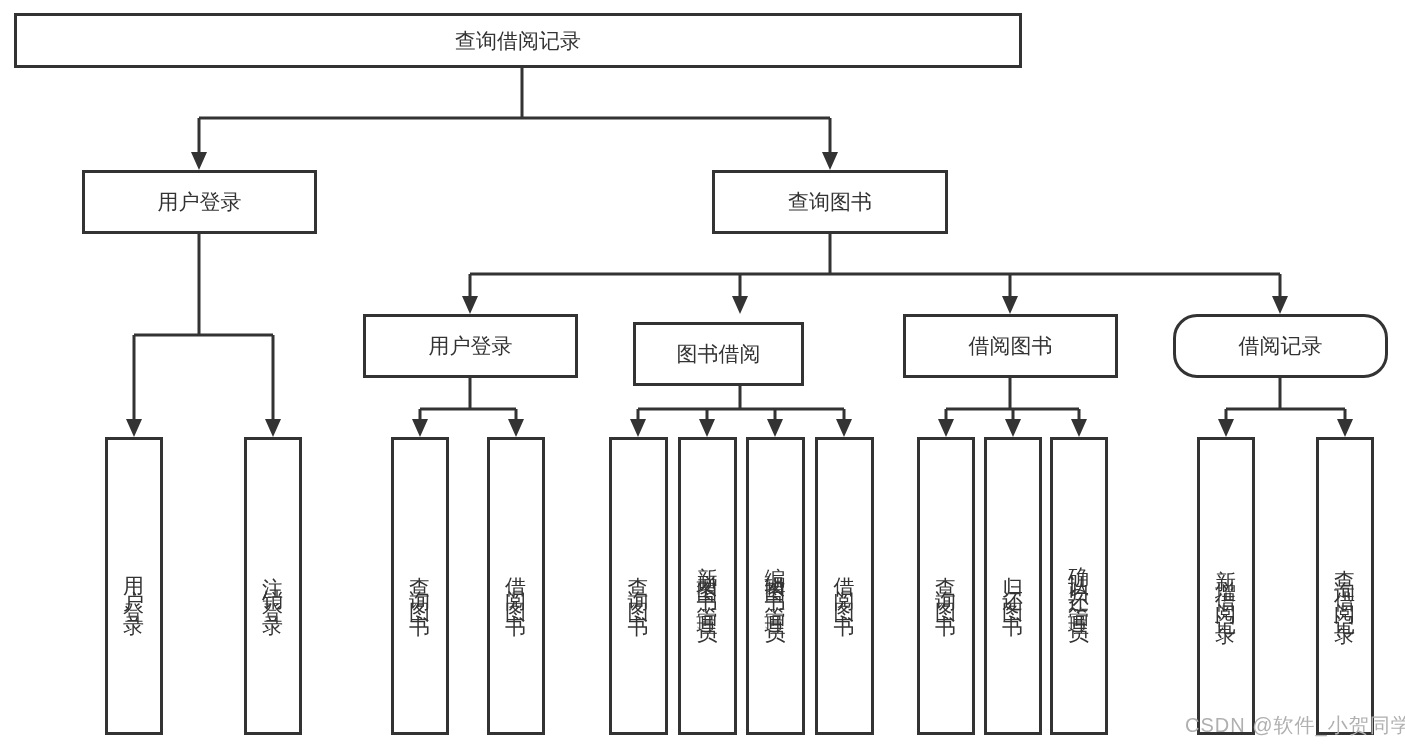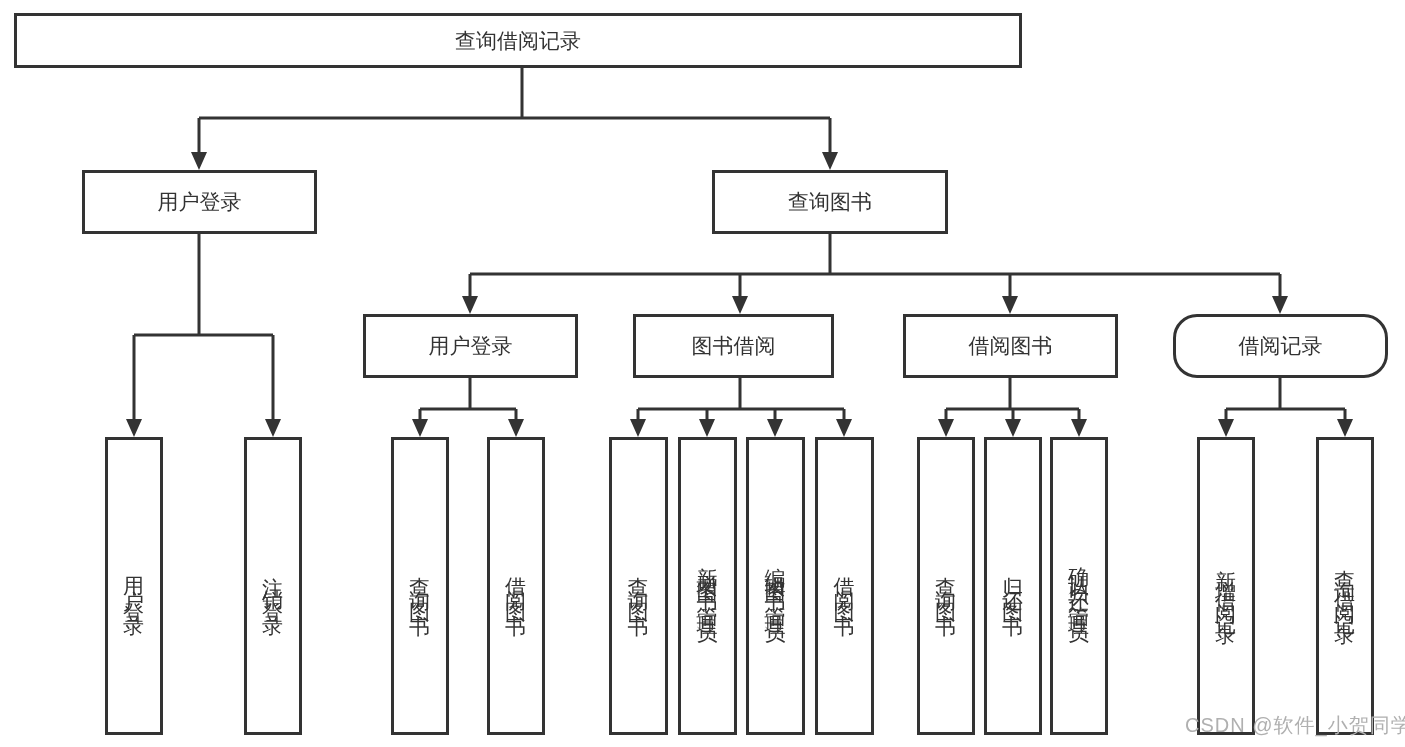--- a/index.html
+++ b/index.html
@@ -115,21 +115,21 @@
   <div class="node" style="left:82px;top:170px;width:235px;height:64px;">
     <span>用户登录</span>
   </div>
   <div class="node" style="left:712px;top:170px;width:236px;height:64px;">
     <span>查询图书</span>
   </div>
 
   <div class="node" style="left:363px;top:314px;width:215px;height:64px;">
     <span>用户登录</span>
   </div>
-  <div class="node" style="left:633px;top:314px;width:201px;height:64px;">
+  <div class="node" style="left:633px;top:322px;width:171px;height:64px;">
     <span>图书借阅</span>
   </div>
   <div class="node" style="left:903px;top:314px;width:215px;height:64px;">
     <span>借阅图书</span>
   </div>
   <div class="node" style="left:1173px;top:314px;width:215px;height:64px;border-radius:24px;">
     <span>借阅记录</span>
   </div>
 
   <div class="node vnode ls-4" style="left:105px;top:437px;width:58px;height:298px;">

